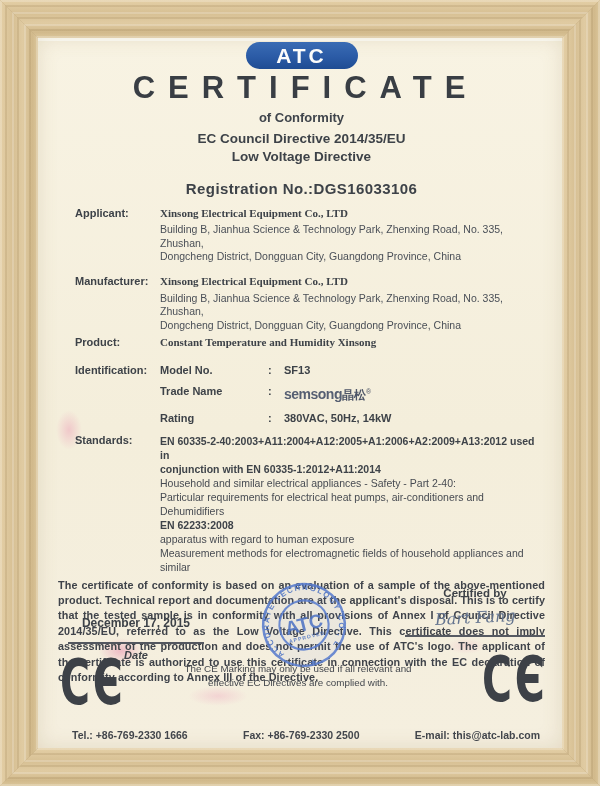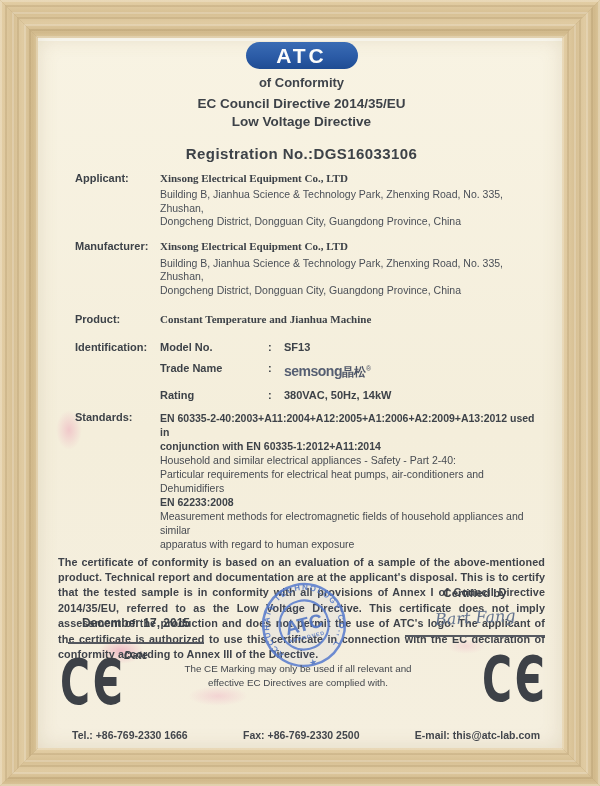--- a/index.html
+++ b/index.html
@@ -40,21 +40,21 @@
   .dir1{margin-top:6px;text-align:center;font-weight:bold;font-size:13.5px;line-height:15px;}
   .dir2{margin-top:3px;text-align:center;font-weight:bold;font-size:13.5px;line-height:15px;}
   .reg{margin-top:17px;text-align:center;font-weight:bold;font-size:15px;line-height:16px;letter-spacing:.4px;}
 
   
   .rows{margin-top:10px;margin-left:17px;}
   .row{display:grid;grid-template-columns:85px 1fr;}
   .row .label{font-weight:bold;font-size:11px;line-height:13px;}
   .company{font-weight:bold;font-size:11px;line-height:13px;font-family:Liberation Serif, serif;}
   .addr{font-size:10.5px;line-height:13.5px;margin-top:3px;color:#4a4f57;}
-  .mb11{margin-bottom:11px;}.mb8{margin-bottom:16px;}.mb15{margin-bottom:15px;}.mb9{margin-bottom:9px;}
+  .mb11{margin-bottom:11px;}.mb8{margin-bottom:4px;}.mb15{margin-bottom:15px;}.mb9{margin-bottom:9px;}
   .idrow{display:grid;grid-template-columns:108px 16px 1fr;font-size:11px;line-height:13px;margin-bottom:8px;}
   .idrow .sub{font-weight:bold;}
   .idrow .colon{font-weight:bold;}
   .idrow .val{font-weight:bold;}
   .tn-latin{font-weight:bold;font-size:14px;letter-spacing:-.5px;color:#565f72;}
   .tn-cjk{font-weight:bold;font-size:12px;color:#4c5466;}
   .tn-reg{font-size:7px;vertical-align:super;color:#4c5466;}
   .stdline{font-size:10.5px;line-height:14px;color:#474b52;}
   .stdline.b{font-weight:bold;color:#3e4349;}
 
@@ -110,20 +110,21 @@
 <div class="paper">
   <div class="stain stain1"></div>
   <div class="stain stain2"></div>
   <div class="stain stain3"></div>
   <div class="stain stain4"></div>
 
   <div class="content">
     <div class="atc-pill">
       <span>ATC</span>
     </div>
+    <div class="cert-title">CERTIFICATE</div>
     <div class="sub1">of Conformity</div>
     <div class="dir1">EC Council Directive 2014/35/EU</div>
     <div class="dir2">Low Voltage Directive</div>
     <div class="reg">Registration No.:DGS16033106</div>
 
     <div class="rows">
 
       <div class="row mb11">
         <div class="label">Applicant:</div>
         <div>
@@ -141,21 +142,21 @@
           <div class="company">Xinsong Electrical Equipment Co., LTD</div>
           <div class="addr" style="margin-top:4px;">
             <div>Building B, Jianhua Science &amp; Technology Park, Zhenxing Road, No. 335, Zhushan,</div>
             <div>Dongcheng District, Dongguan City, Guangdong Province, China</div>
           </div>
         </div>
       </div>
 
       <div class="row mb15">
         <div class="label">Product:</div>
-        <div class="company">Constant Temperature and Jianhua Machine</div>
+        <div class="company">Constant Temperature and Humidity Xinsong</div>
       </div>
 
       <div class="row mb9">
         <div class="label">Identification:</div>
         <div>
           <div class="idrow">
             <span class="sub">Model No.</span>
             <span class="colon">:</span>
             <span class="val">SF13</span>
           </div>
@@ -175,22 +176,22 @@
       </div>
 
       <div class="row">
         <div class="label">Standards:</div>
         <div>
           <div class="stdline b">EN 60335-2-40:2003+A11:2004+A12:2005+A1:2006+A2:2009+A13:2012 used in</div>
           <div class="stdline b">conjunction with EN 60335-1:2012+A11:2014</div>
           <div class="stdline">Household and similar electrical appliances - Safety - Part 2-40:</div>
           <div class="stdline">Particular requirements for electrical heat pumps, air-conditioners and Dehumidifiers</div>
           <div class="stdline b">EN 62233:2008</div>
+          <div class="stdline">apparatus with regard to human exposure</div>
           <div class="stdline">Measurement methods for electromagnetic fields of household appliances and similar</div>
-          <div class="stdline">apparatus with regard to human exposure</div>
         </div>
       </div>
     </div>
 
     <div class="statement">The certificate of conformity is based on an evaluation of a sample of the above-mentioned product. Technical report and documentation are at the applicant's disposal. This is to certify that the tested sample is in conformity with all provisions of Annex I of Council Directive 2014/35/EU, referred to as the Low Voltage Directive. This certificate does not imply assessment of the production and does not permit the use of ATC's logo. The applicant of the certificate is authorized to use this certificate in connection with the EC declaration of conformity according to Annex III of the Directive.</div>
   </div>
 
   <div class="date-block">
     <div class="date-value">December 17, 2015</div>
     <div class="date-label">Date</div>

